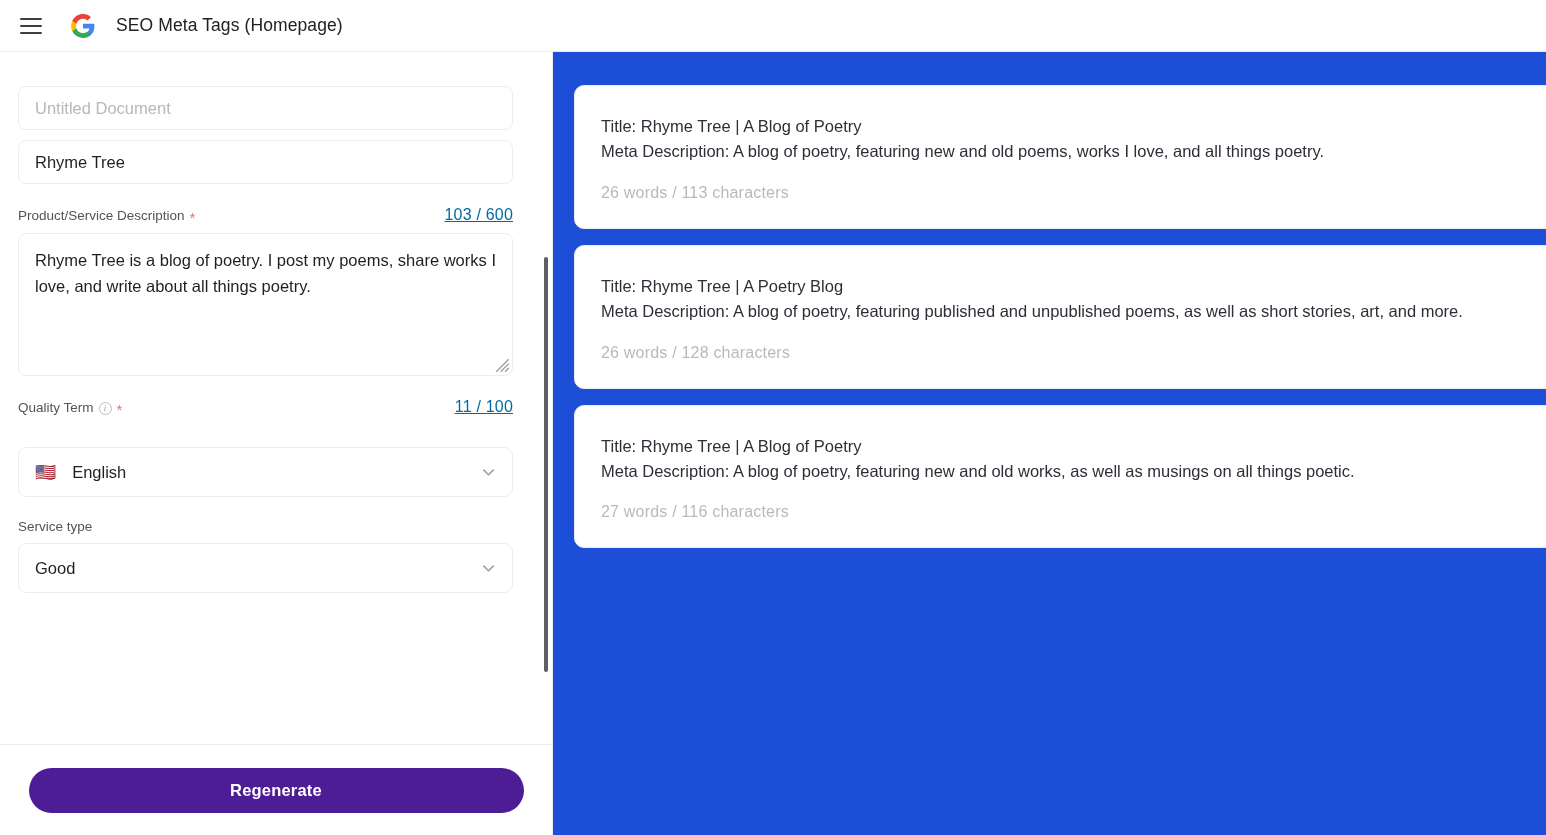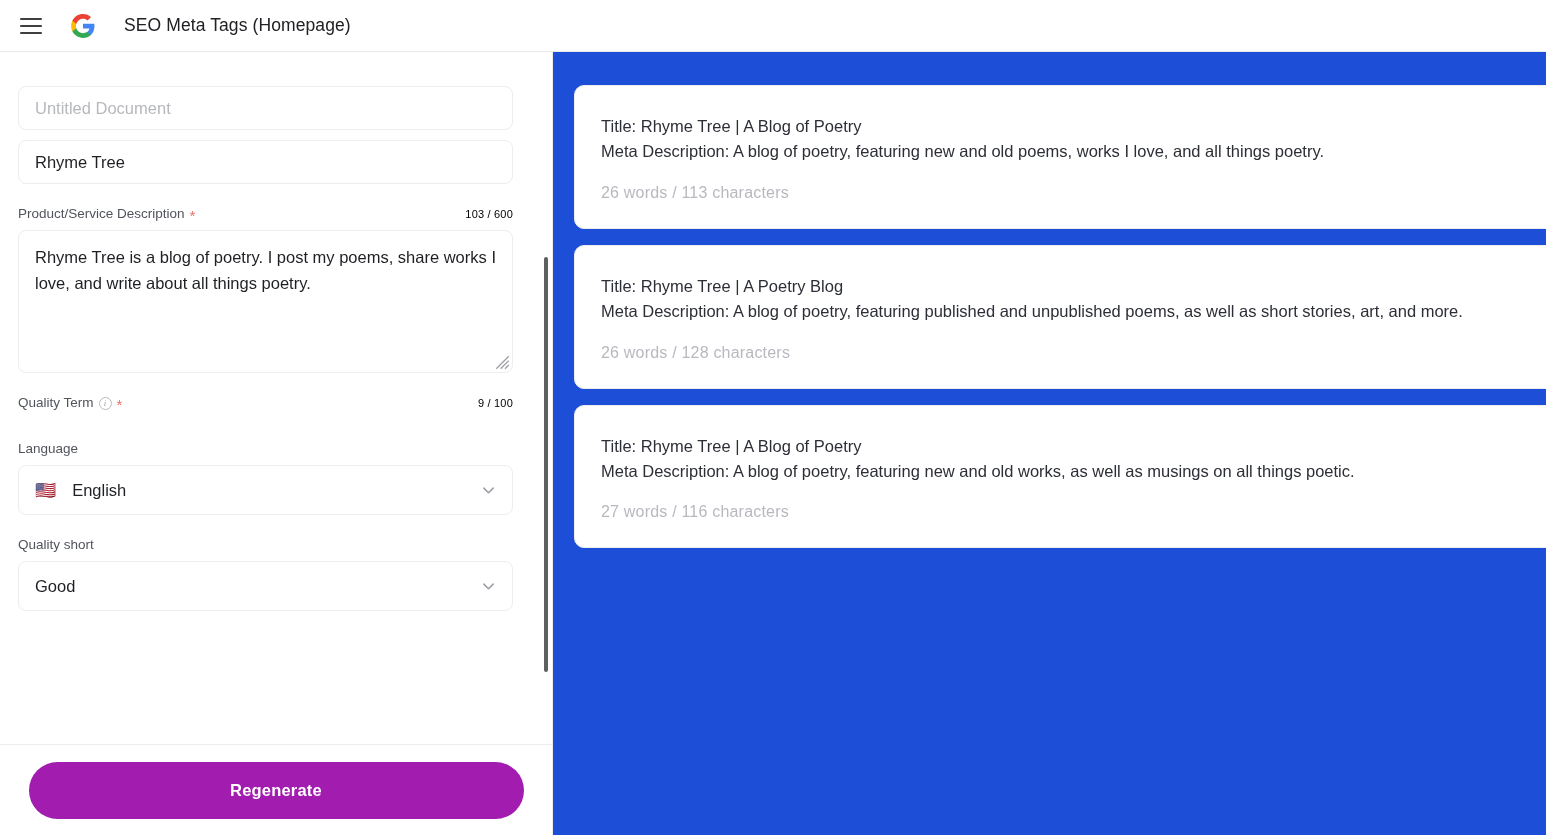--- a/index.html
+++ b/index.html
@@ -46,21 +46,21 @@
   .hamburger span:nth-child(2) { width: 22px; }
   .hamburger span:nth-child(3) { width: 22px; }
 
   .glogo {
     margin-left: 26px;
     width: 26px;
     height: 26px;
     display: block;
   }
   .doc-title {
-    margin-left: 28px;
+    margin-left: 20px;
     font-size: 17.5px;
     color: #202124;
     letter-spacing: 0.1px;
     white-space: nowrap;
   }
 
   
   .body-area {
     position: absolute;
     top: 52px; left: 0;
@@ -131,21 +131,21 @@
     margin-bottom: 9px;
   }
   .label-left {
     display: flex;
     align-items: flex-end;
     gap: 5px;
     font-size: 13.5px;
     color: #51545c;
   }
   .req-star { color: #e8716a; font-size: 15px; line-height: 1; position: relative; top: 2px; }
-  .counter { font-size: 11px; color: #000000; letter-spacing: .2px; }
+  .counter { font-size: 16px; color: #0369a1; letter-spacing: .2px; text-decoration: underline; }
 
   .info-ico {
     display: inline-flex;
     align-items: center;
     justify-content: center;
     width: 13px; height: 13px;
     border: 1px solid #b9bbc0;
     border-radius: 50%;
     color: #9b9da3;
     font-size: 9px;
@@ -213,24 +213,24 @@
     width: 552px;
     height: 91px;
     background: #ffffff;
     border-top: 1px solid #ececec;
     display: flex;
     align-items: center;
     justify-content: center;
   }
   .regen-btn {
     width: 495px;
-    height: 57px;
+    height: 45px;
     border: none;
     border-radius: 29px;
-    background: #a21caf;
+    background: #4c1d95;
     color: #ffffff;
     font-family: "Liberation Sans", sans-serif;
     font-size: 16.5px;
     font-weight: bold;
     letter-spacing: .2px;
     cursor: pointer;
   }
 
   
   .right-panel {
@@ -317,38 +317,37 @@
       </div>
 
       <div class="spacer-20"></div>
 
       <div class="label-row">
         <div class="label-left">
           <span>Quality Term</span>
           <span class="info-ico">i</span>
           <span class="req-star">*</span>
         </div>
-        <span class="counter">9 / 100</span>
+        <span class="counter">11 / 100</span>
       </div>
 
 
       <div class="spacer-20"></div>
 
-      <div class="sec-label">Language</div>
       <div class="select-box">
         <span class="flag">🇺🇸</span>
         <span class="select-val">English</span>
         <svg class="chev" viewBox="0 0 16 16">
           <path d="M3 6 L8 11 L13 6" stroke="#9b9da3" stroke-width="1.6" fill="none" stroke-linecap="round" stroke-linejoin="round"></path>
         </svg>
       </div>
 
       <div class="spacer-20"></div>
 
-      <div class="sec-label">Quality short</div>
+      <div class="sec-label">Service type</div>
       <div class="select-box">
         <span class="select-val">Good</span>
         <svg class="chev" viewBox="0 0 16 16">
           <path d="M3 6 L8 11 L13 6" stroke="#9b9da3" stroke-width="1.6" fill="none" stroke-linecap="round" stroke-linejoin="round"></path>
         </svg>
       </div>
 
     </div>
 
     <div class="scroll-track">

